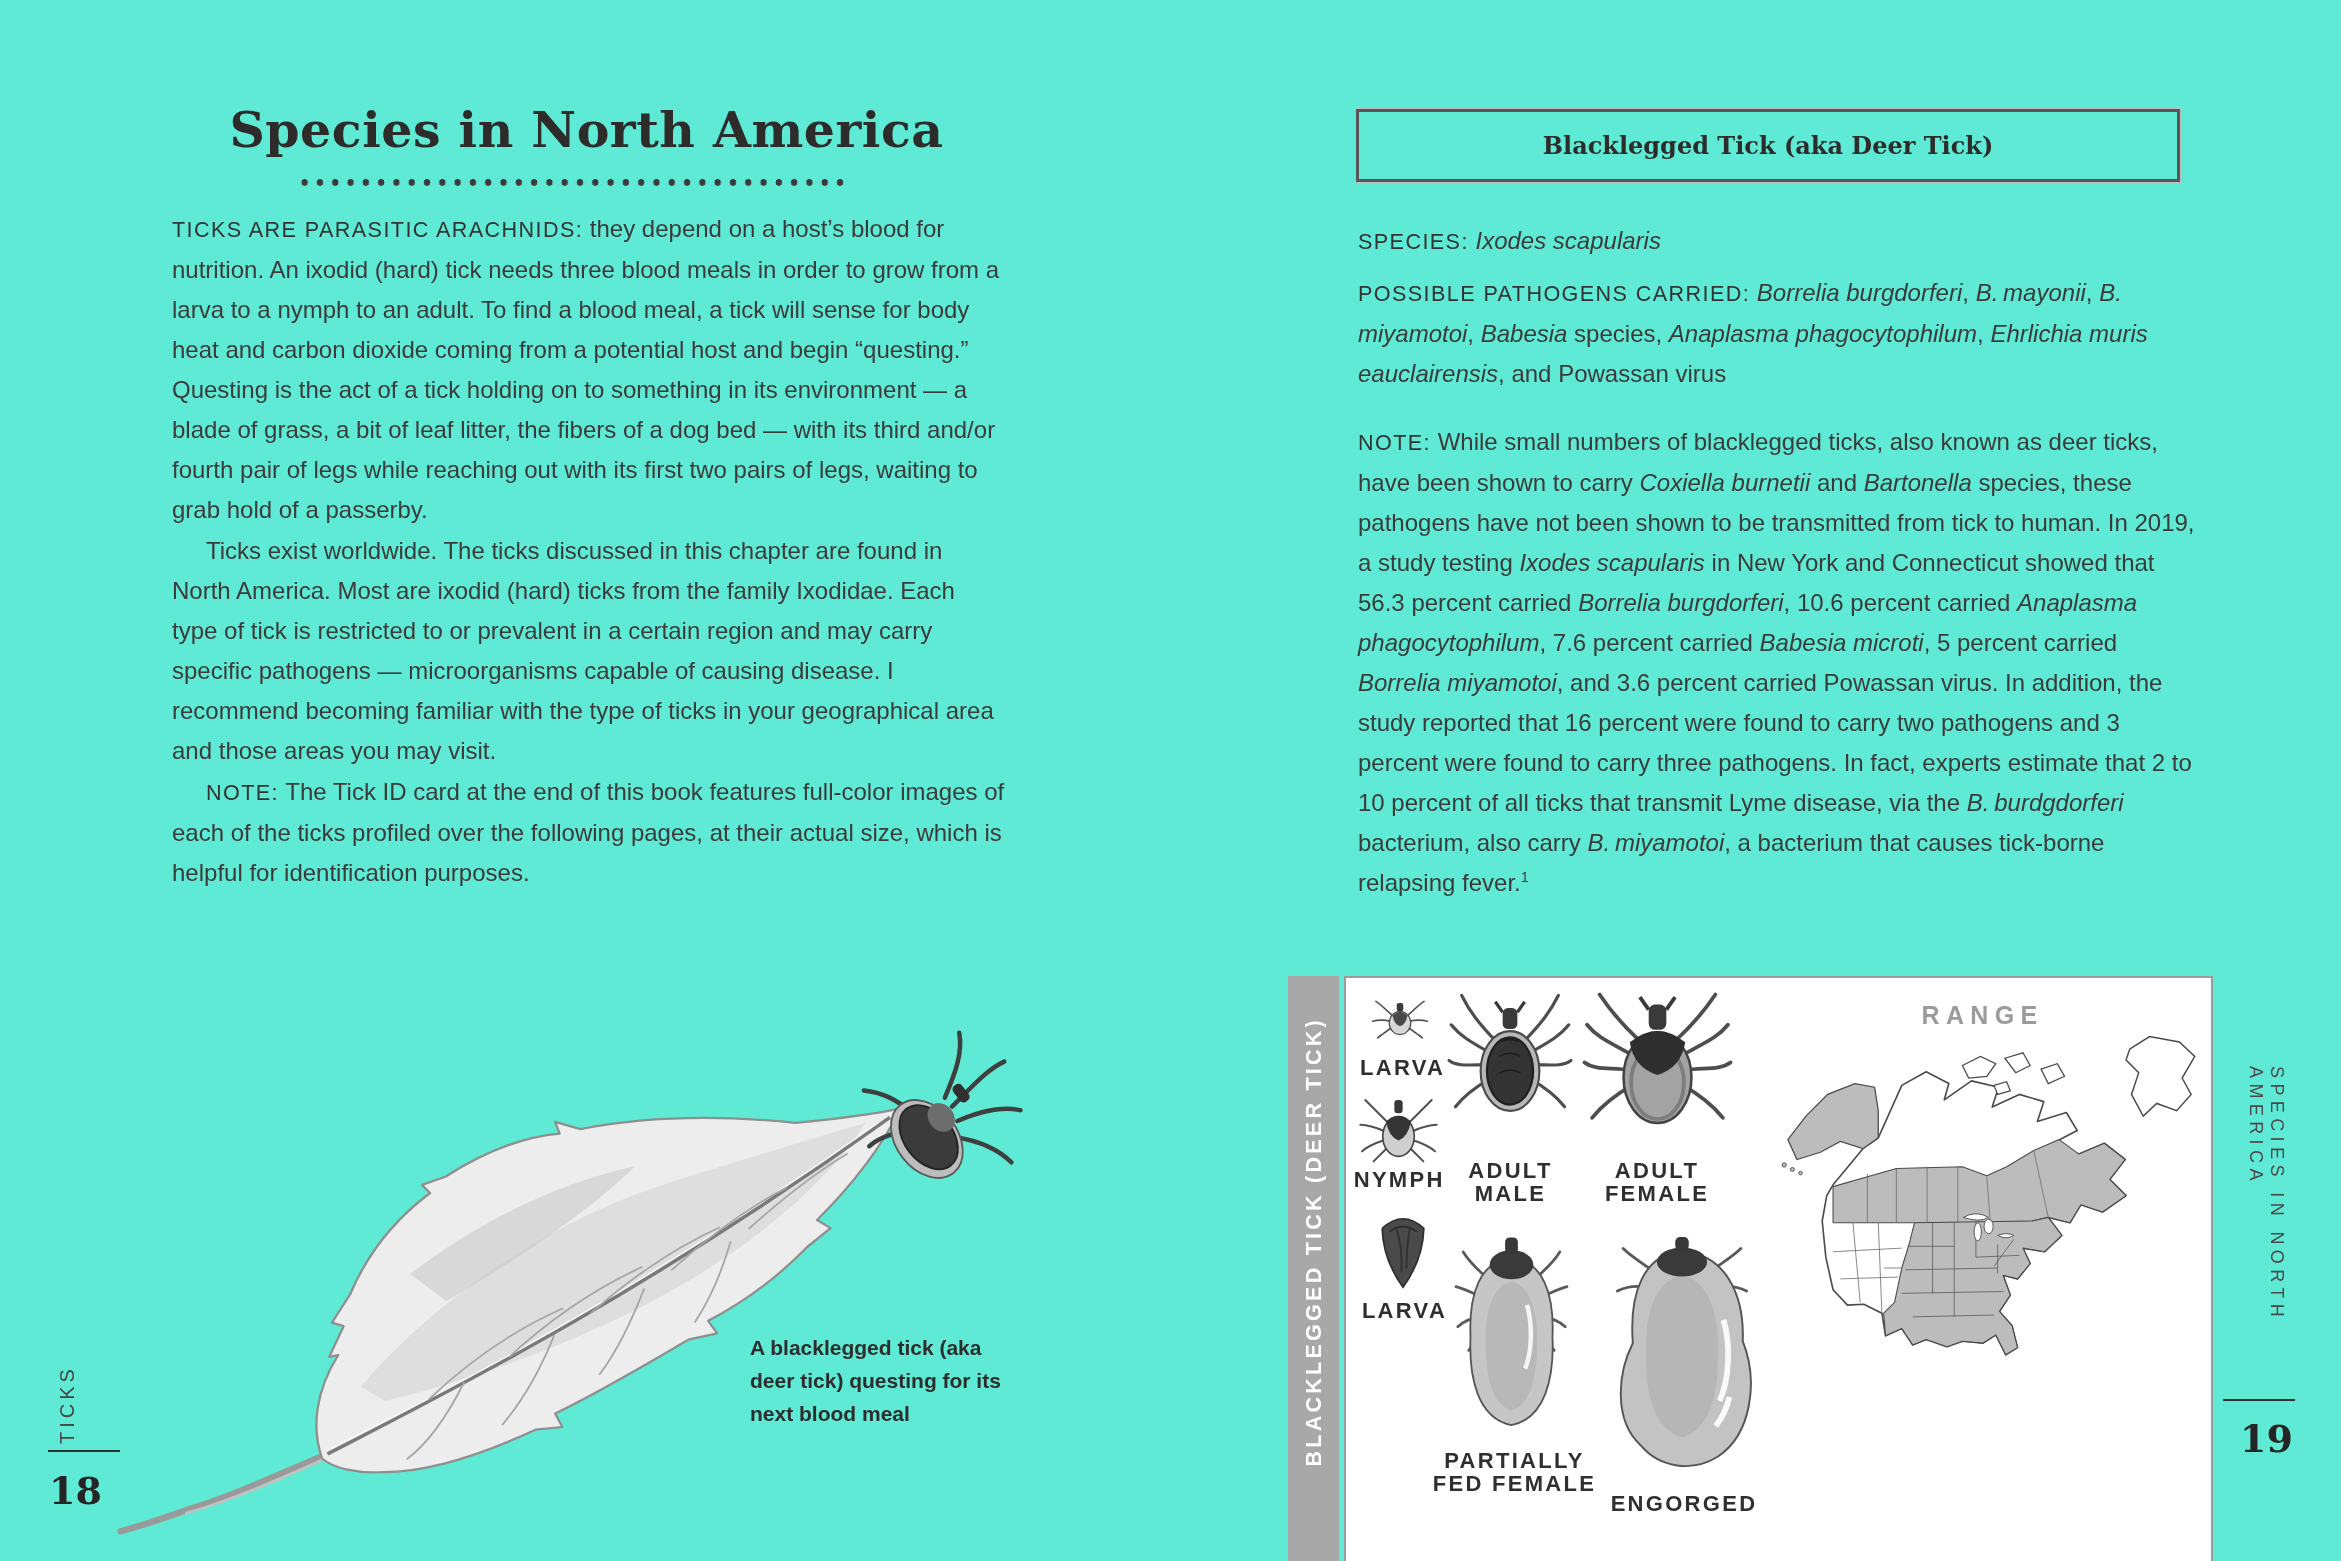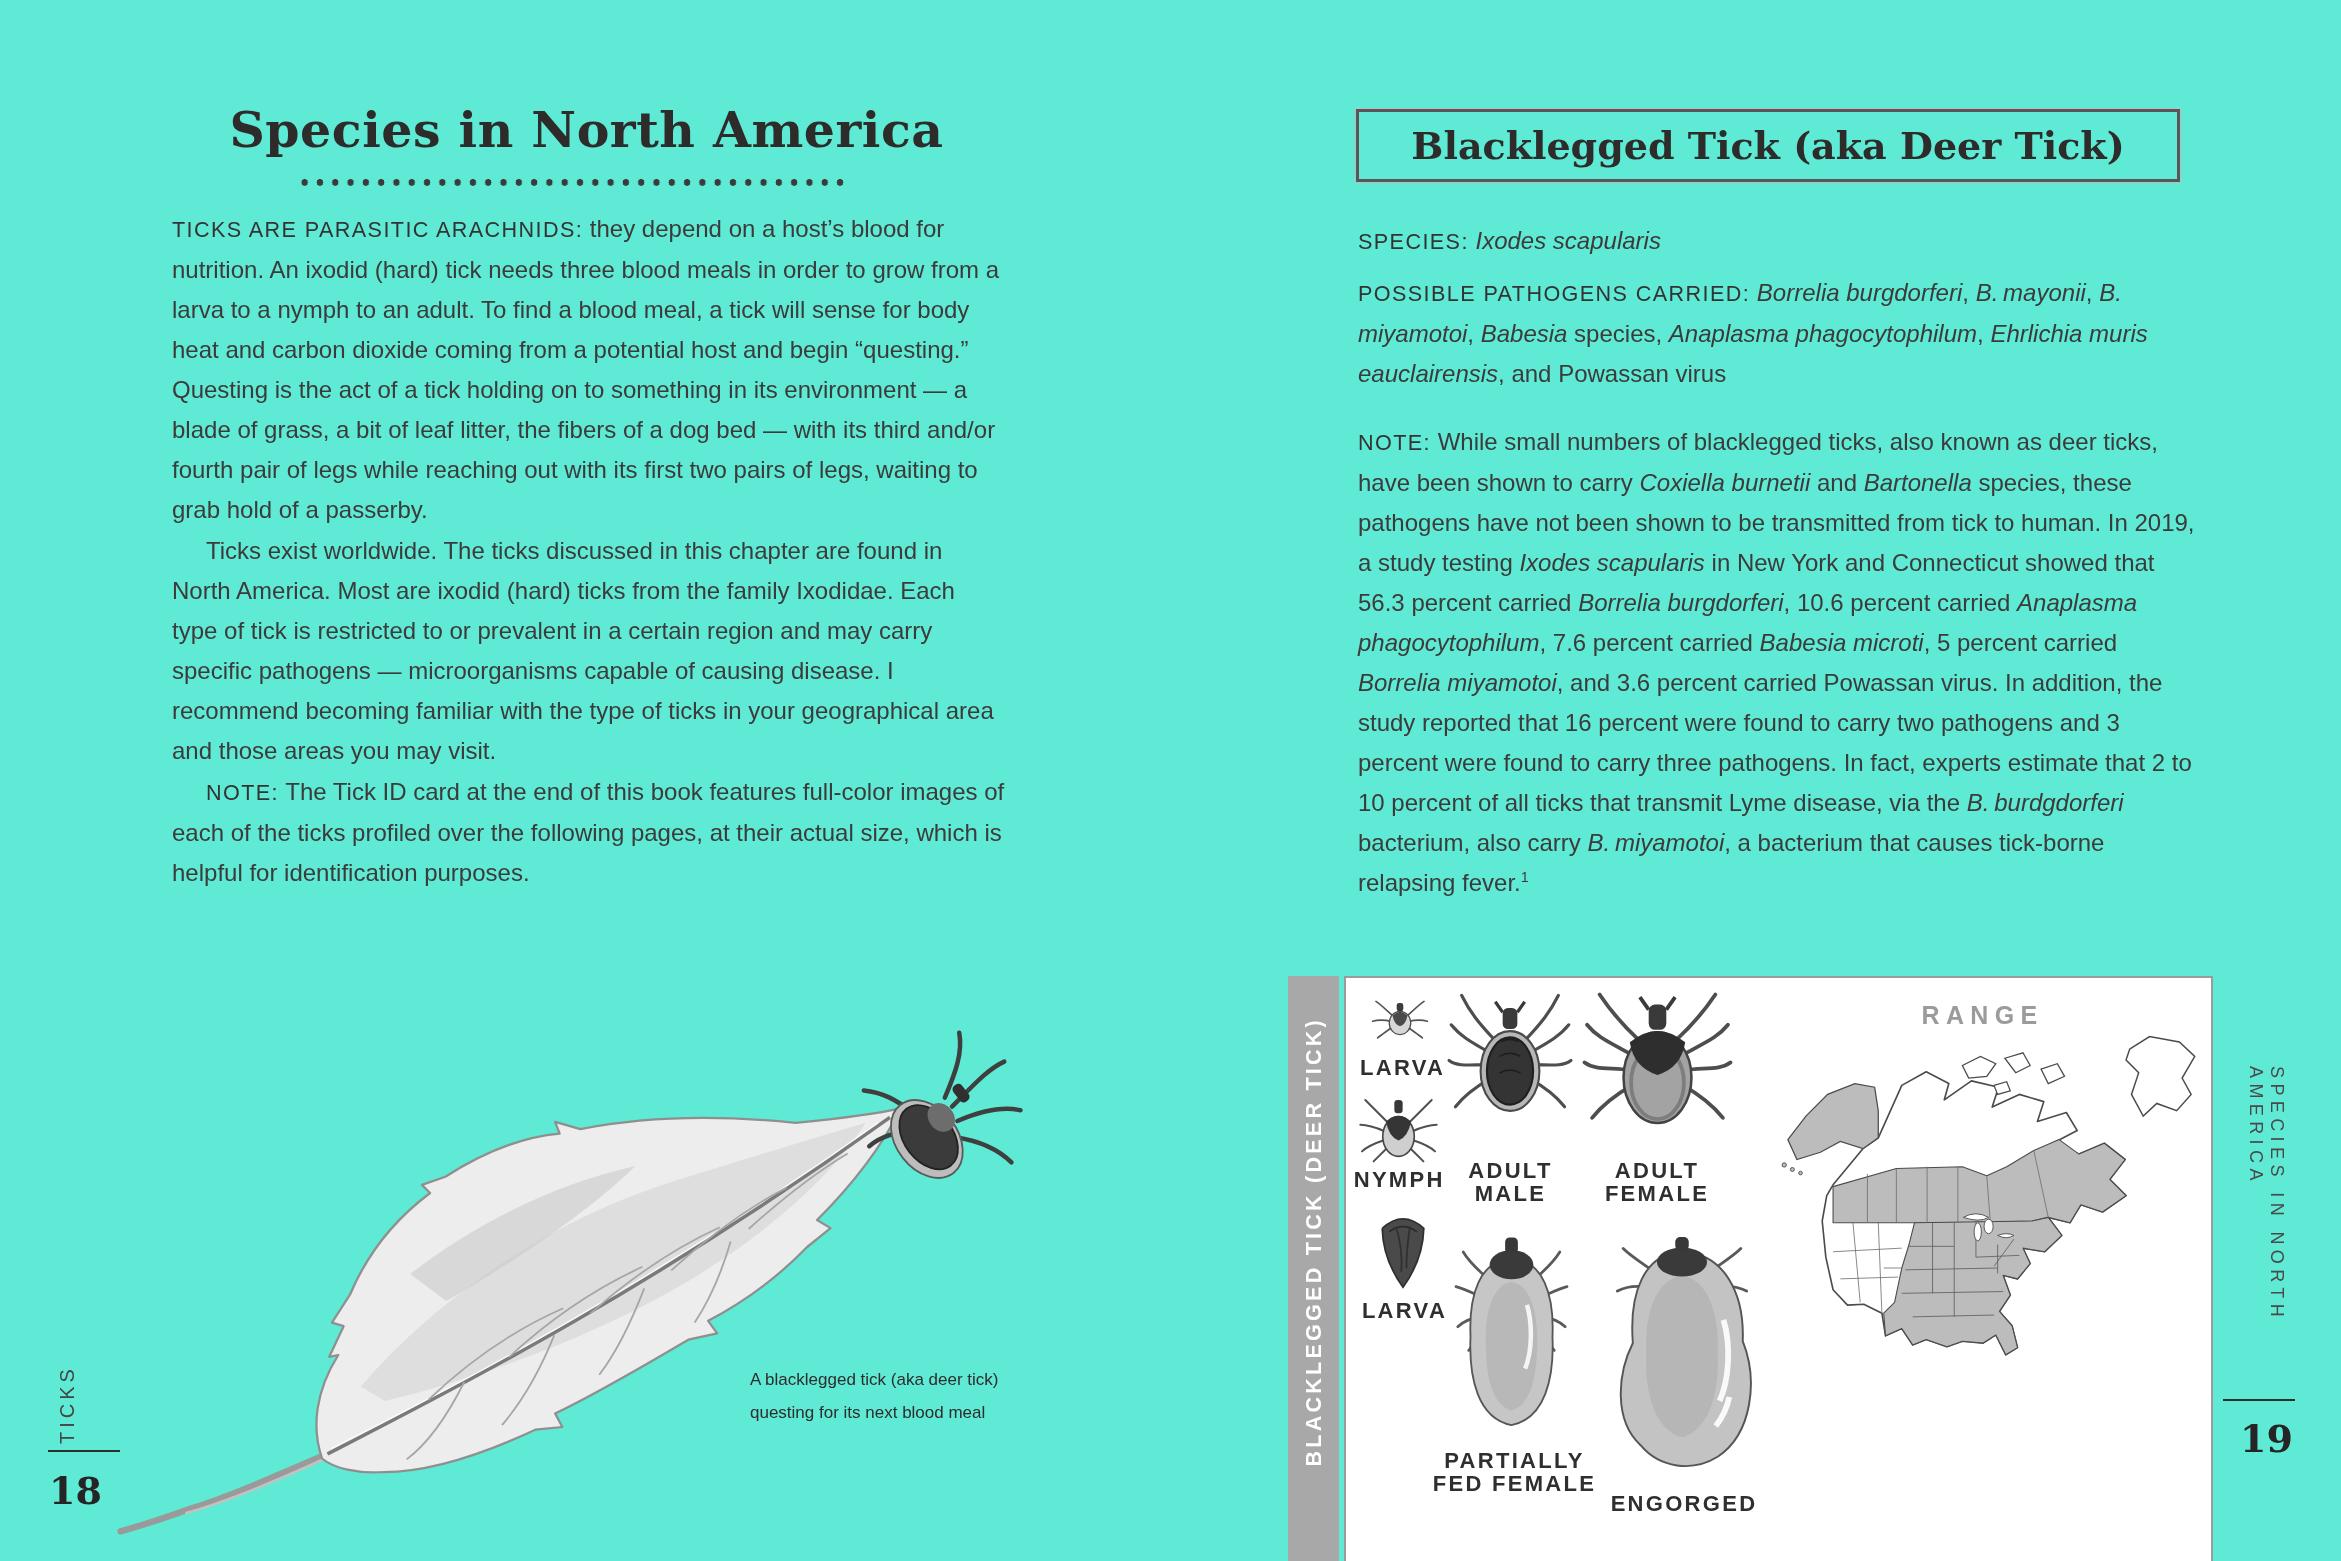--- a/index.html
+++ b/index.html
@@ -17,33 +17,33 @@
   i{font-style:italic;}
   sup{font-size:14.4px;vertical-align:super;line-height:0;}
   
   #page-title{position:absolute;left:171px;top:101px;width:831px;text-align:center;
     font-size:49px;letter-spacing:0.5px;}
   #dotted-rule{position:absolute;left:297px;top:175px;width:551px;height:10.8px;
     background-image:radial-gradient(circle,#3b3b3b 3.1px,rgba(0,0,0,0) 3.5px);
     background-size:15.3px 10.8px;background-repeat:repeat-x;background-position:0 1.8px;}
   #left-body{position:absolute;left:172px;top:209px;width:833px;}
   #caption{position:absolute;left:750px;top:1331px;width:275px;
-    font-size:17px;line-height:33px;font-weight:400;color:#2e2d2d;margin-top:32px;}
+    font-size:21px;line-height:33px;font-weight:700;color:#2e2d2d;}
   .side-label{letter-spacing:4px;font-size:20px;color:#454545;}
   #side-label-left{position:absolute;left:56px;top:1336px;height:108px;
     writing-mode:vertical-rl;transform:rotate(180deg);}
   #folio-rule-left{position:absolute;left:48px;top:1450px;width:72px;border-top:2.7px solid #2e2e2e;}
   .folio{font-family:"DejaVu Serif","Liberation Serif",serif;font-weight:700;font-size:38px;color:#252525;}
   #folio-left{position:absolute;left:49px;top:1468px;}
   #leaf-illo{position:absolute;left:86px;top:1004px;width:941px;height:549px;}
   
   #title-box{position:absolute;left:1356px;top:109px;width:818px;height:67px;
     border:3.6px solid #57565b;outline:0.9px solid #bdbdbd;outline-offset:0.9px;
     display:flex;align-items:center;justify-content:center;}
-  #title-box .t{font-size:38px;}
+  #title-box .t{font-size:24px;}
   #species-line{position:absolute;left:1358px;top:221px;width:842px;}
   #pathogens-line{position:absolute;left:1358px;top:273px;width:842px;}
   #note-par{position:absolute;left:1358px;top:422px;width:847px;}
   
   #panel-sidebar{position:absolute;left:1288px;top:976px;width:51px;height:585px;
     background:#a8a8a8;display:flex;align-items:center;justify-content:center;}
   #panel-sidebar .v{writing-mode:vertical-rl;transform:rotate(180deg);
     color:#ffffff;font-weight:700;font-size:21.6px;letter-spacing:3.2px;white-space:nowrap;
     margin-bottom:54px;}
   #panel-box{position:absolute;left:1344px;top:976px;width:865px;height:587px;

